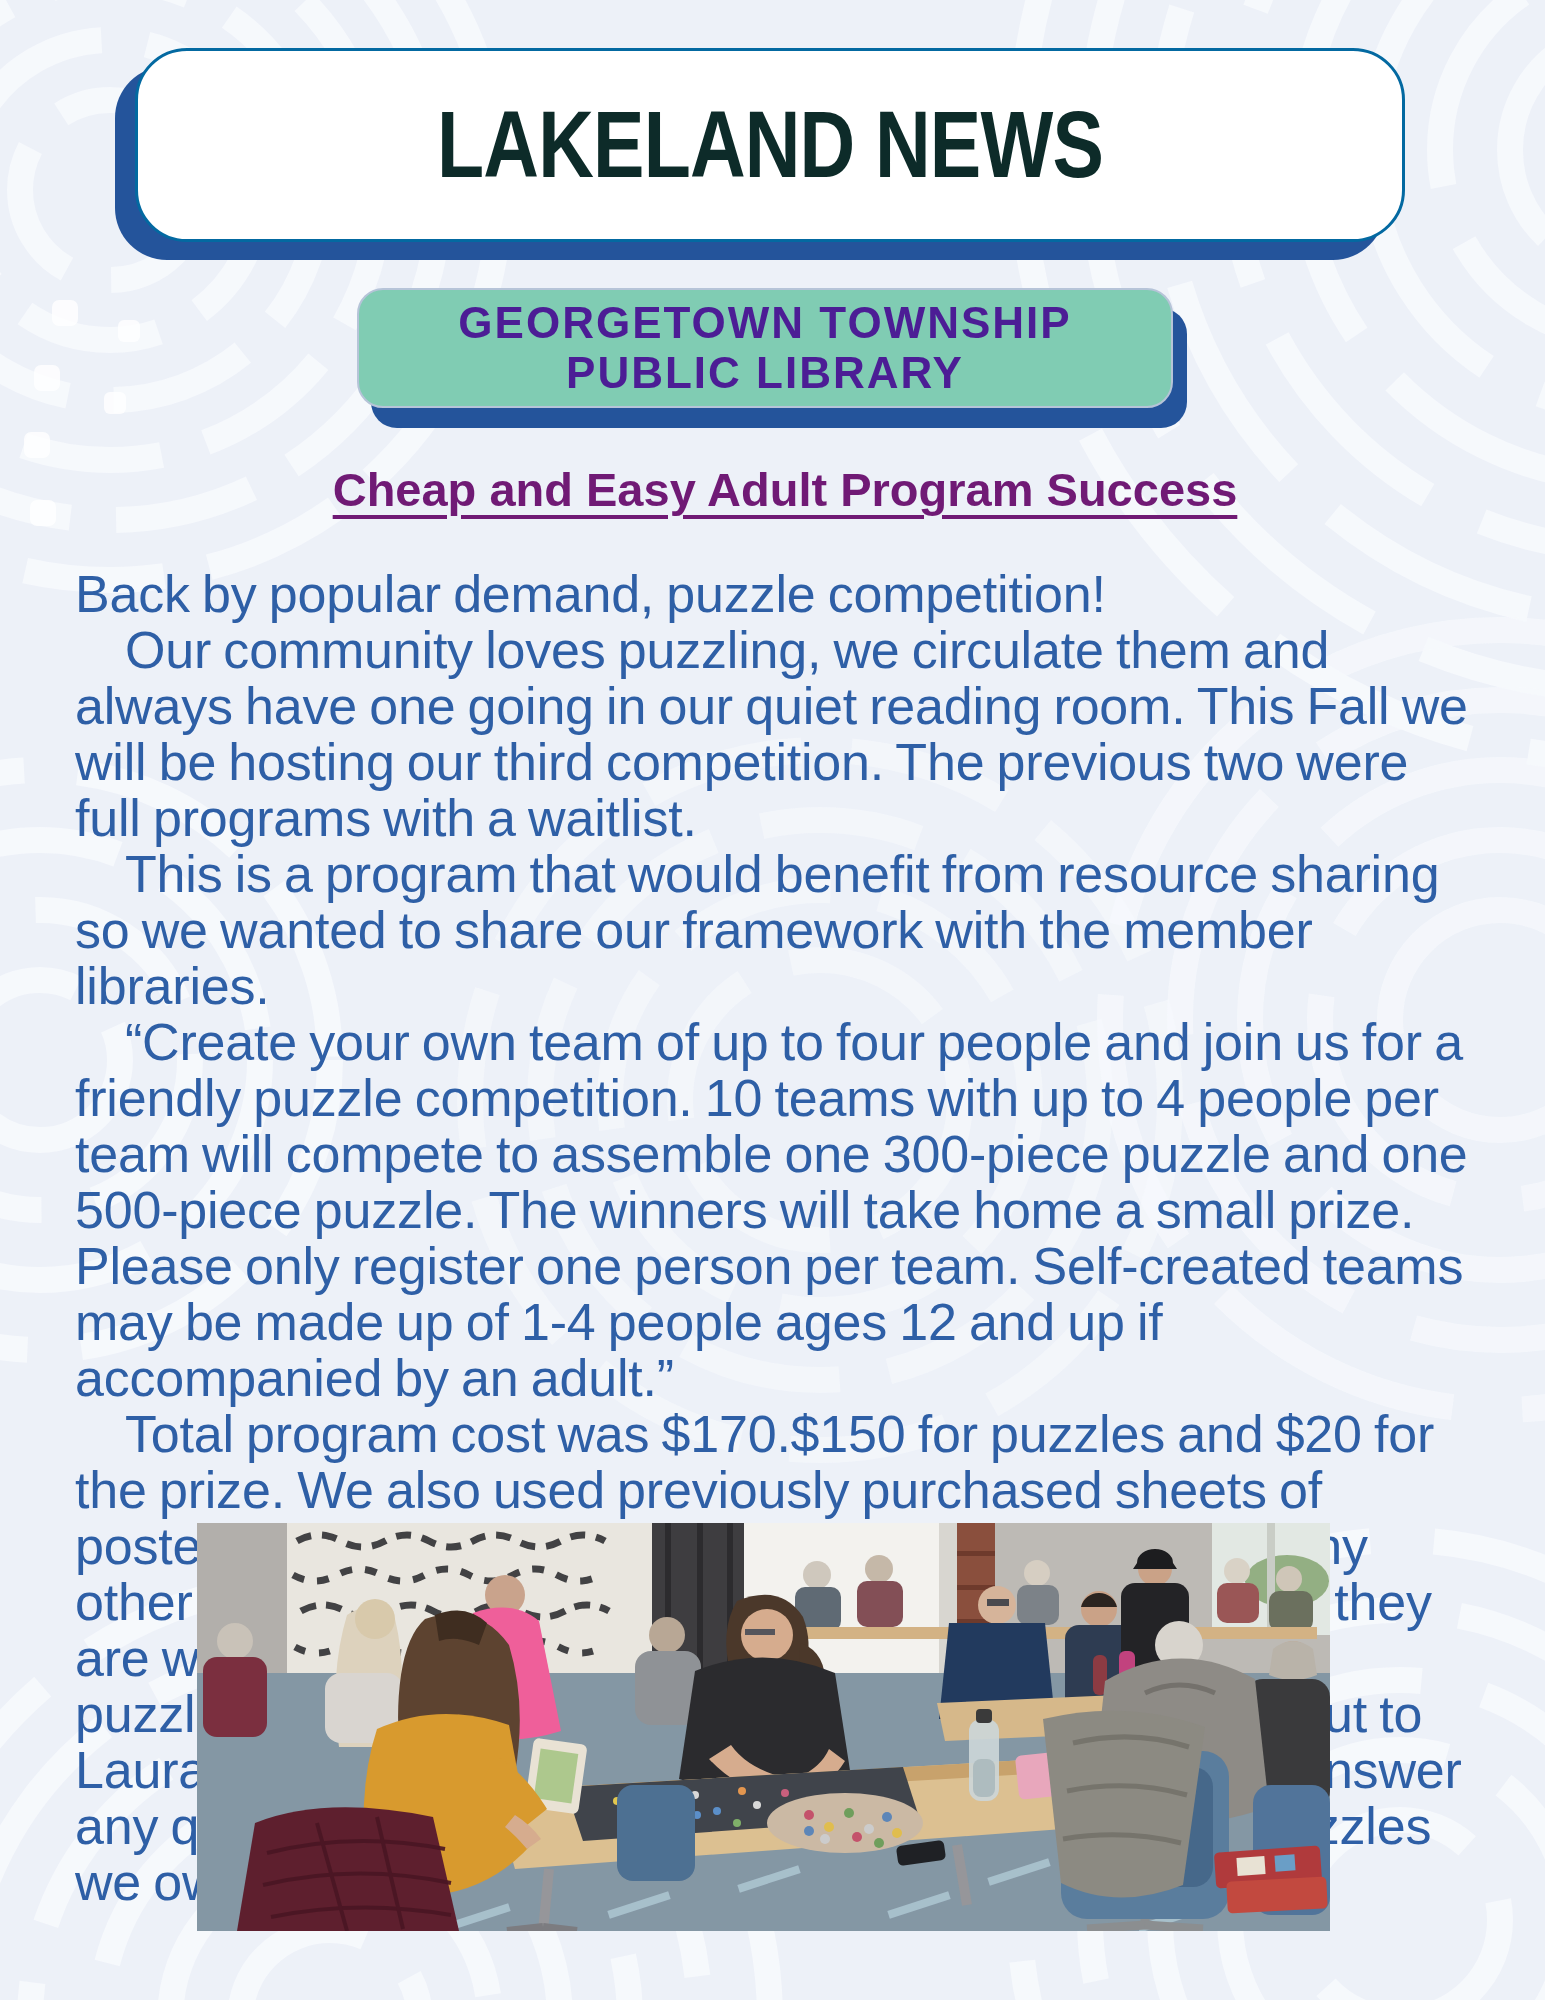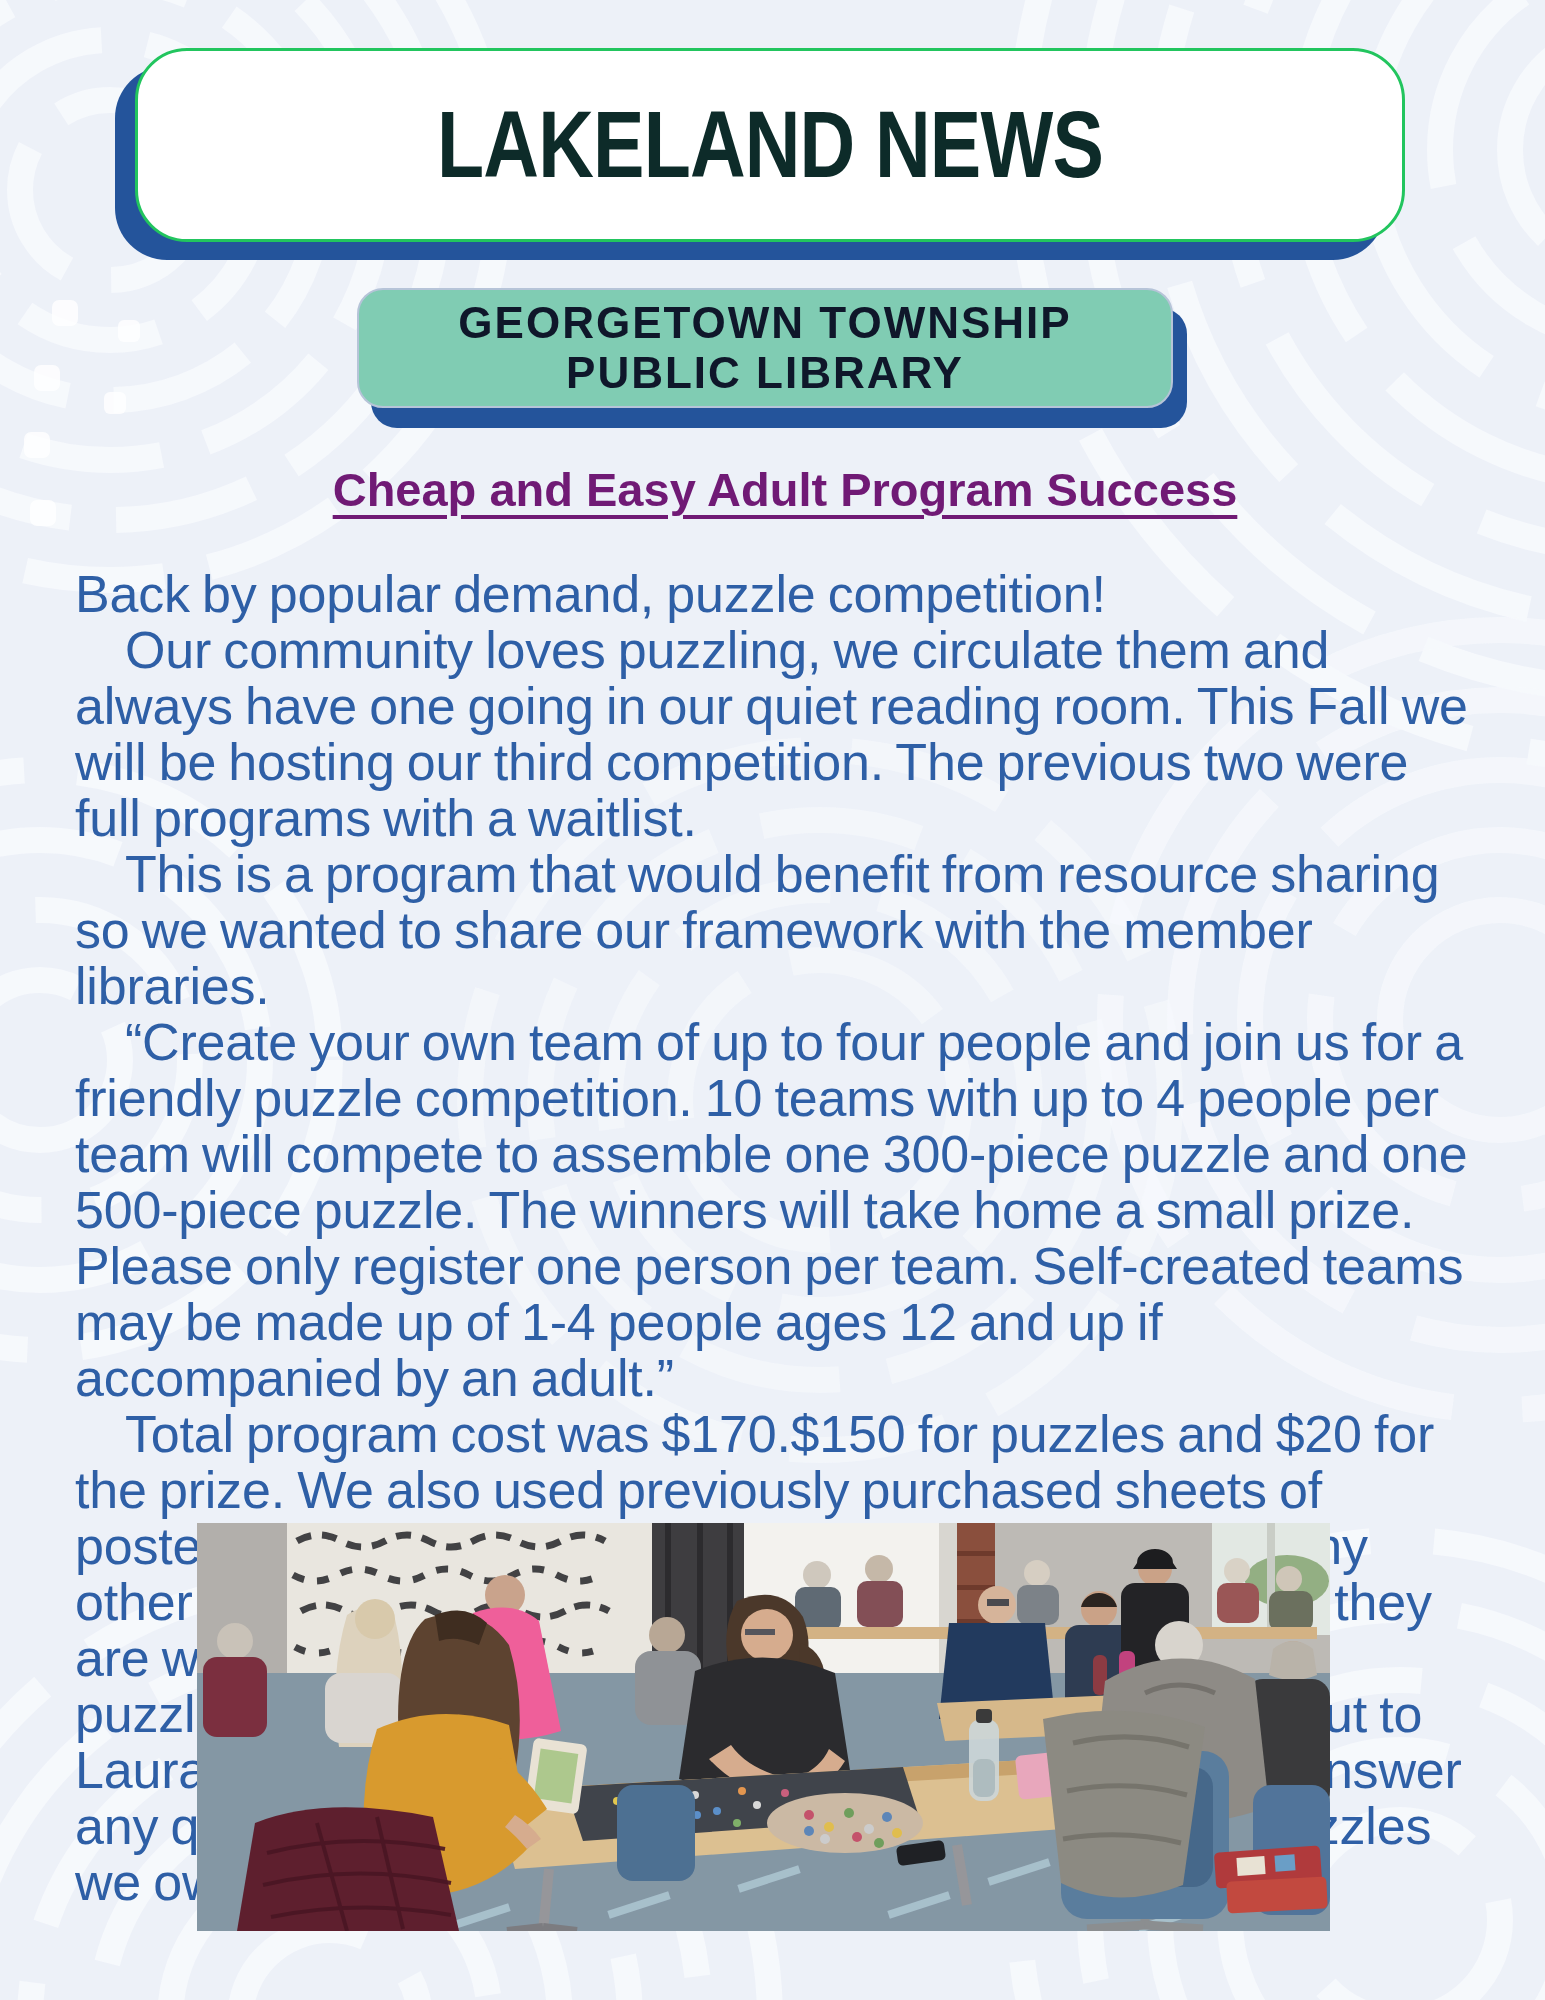--- a/index.html
+++ b/index.html
@@ -10,21 +10,21 @@
     position:relative;
     overflow:hidden;
   }
   .page{position:absolute;inset:0;width:1545px;height:2000px;}
   .bg-pattern{position:absolute;left:0;top:0;width:1545px;height:2000px;z-index:0;}
 
   
   .masthead-box{
     position:absolute;left:135px;top:48px;width:1270px;height:194px;
     background:#ffffff;
-    border:3px solid #22c55e;
+    border:3px solid #0369a1;
     border-radius:52px;
     box-shadow:-20px 18px 0 0 #24549b;
     display:flex;align-items:center;justify-content:center;
     z-index:2;box-sizing:border-box;
   }
   .masthead-title{
     font-size:94px;font-weight:900;color:#0d2b29;
     letter-spacing:-1px;white-space:nowrap;
     transform:scaleX(0.82);transform-origin:center;
   }
@@ -33,21 +33,21 @@
   .org-banner{
     position:absolute;left:357px;top:288px;width:816px;height:120px;
     background:#80ccb3;
     border:2px solid #b6c4d8;
     border-radius:26px;
     box-shadow:14px 20px 0 0 #24549b;
     display:flex;flex-direction:column;align-items:center;justify-content:center;
     z-index:2;box-sizing:border-box;
   }
   .org-line{
-    font-size:44px;font-weight:800;color:#0f172a;
+    font-size:44px;font-weight:800;color:#4c1d95;
     letter-spacing:2px;line-height:50px;white-space:nowrap;
   }
 
   
   .headline-wrap{
     position:absolute;left:75px;top:462px;width:1420px;
     text-align:center;z-index:2;
   }
   .headline{
     font-size:47px;font-weight:bold;color:#701a75;

